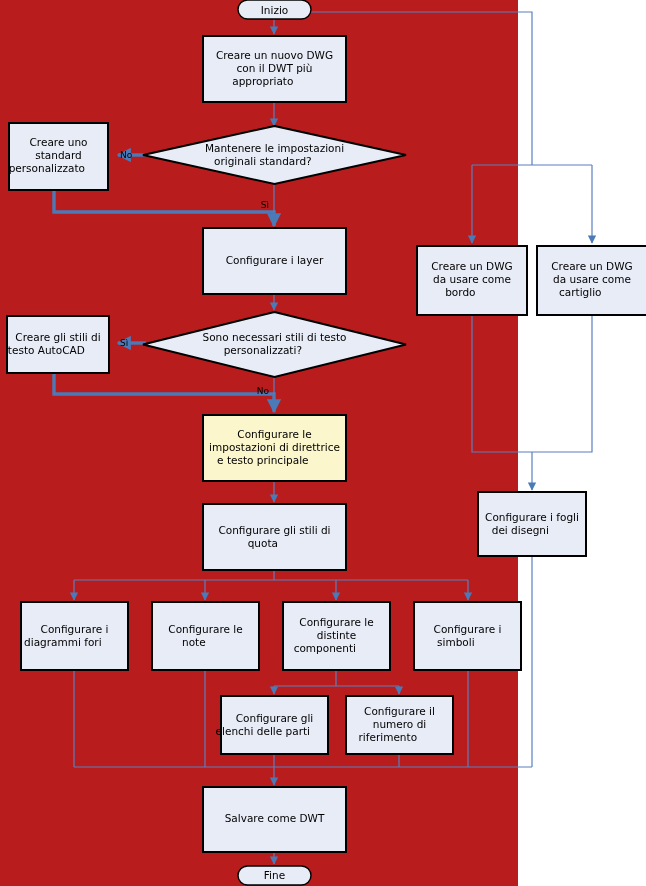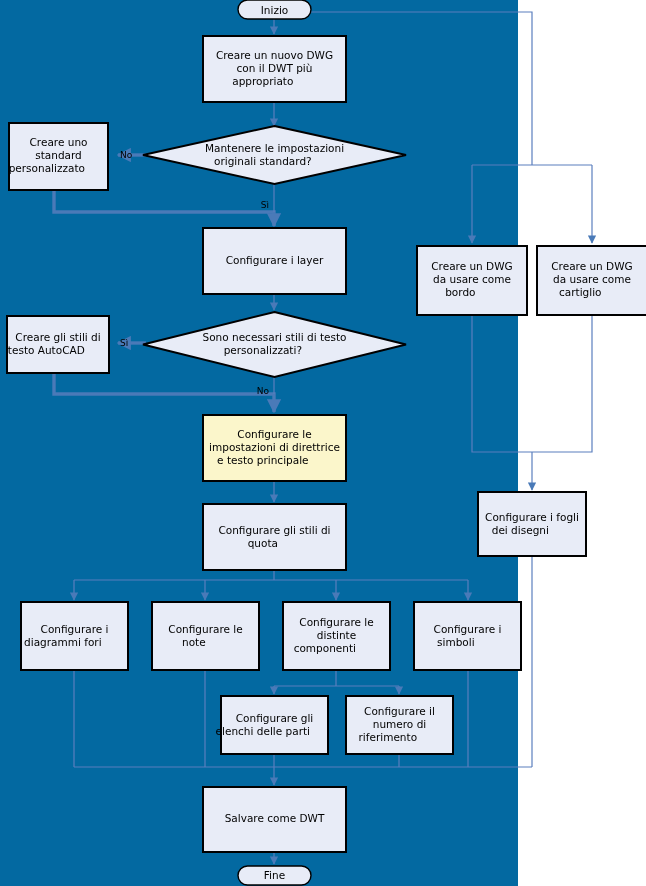--- a/index.html
+++ b/index.html
@@ -10,21 +10,21 @@
   body {
     width: 646px;
     height: 886px;
     font-family: "DejaVu Sans", sans-serif;
     overflow: hidden;
   }
   #canvas-wrap {
     position: relative;
     width: 518px;
     height: 886px;
-    background: #0369a1;
+    background: #b91c1c;
     text-decoration: underline;
   }
   svg.flow {
     position: absolute;
     left: 0;
     top: 0;
     width: 646px;
     height: 886px;
     display: block;
   }

